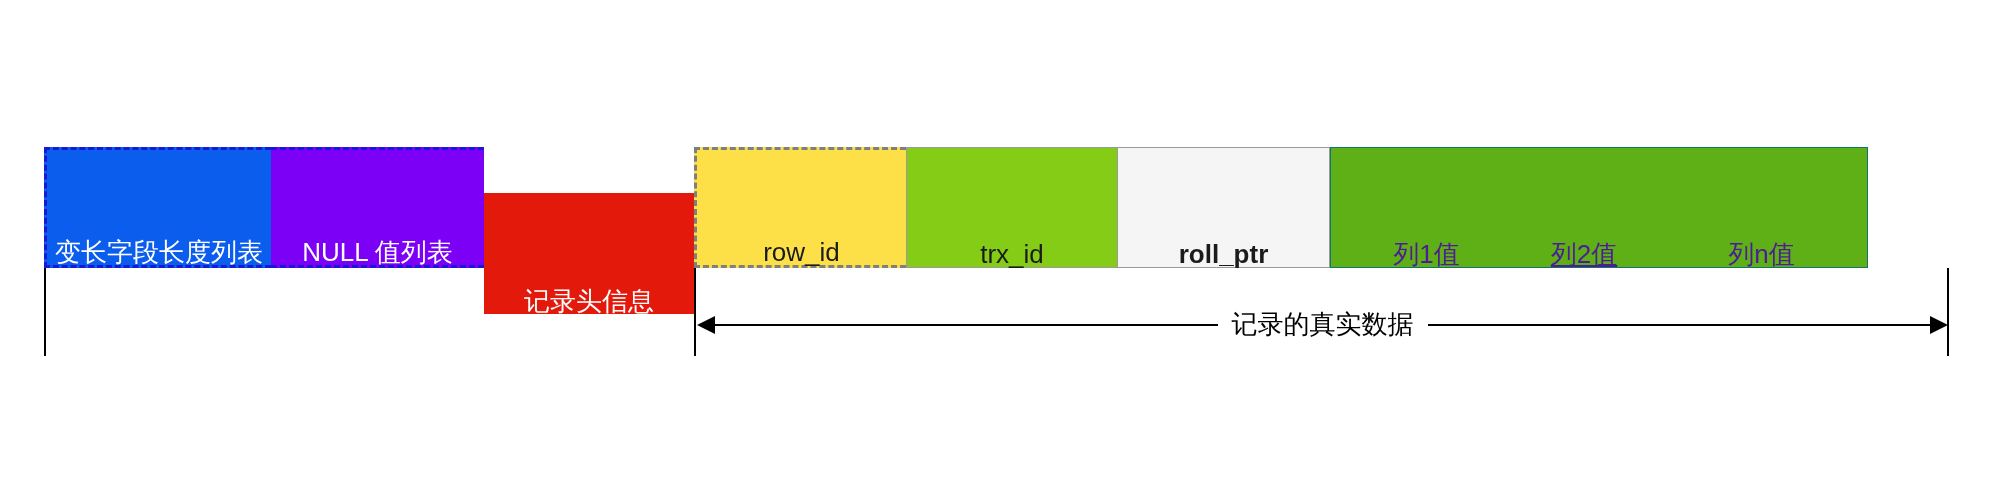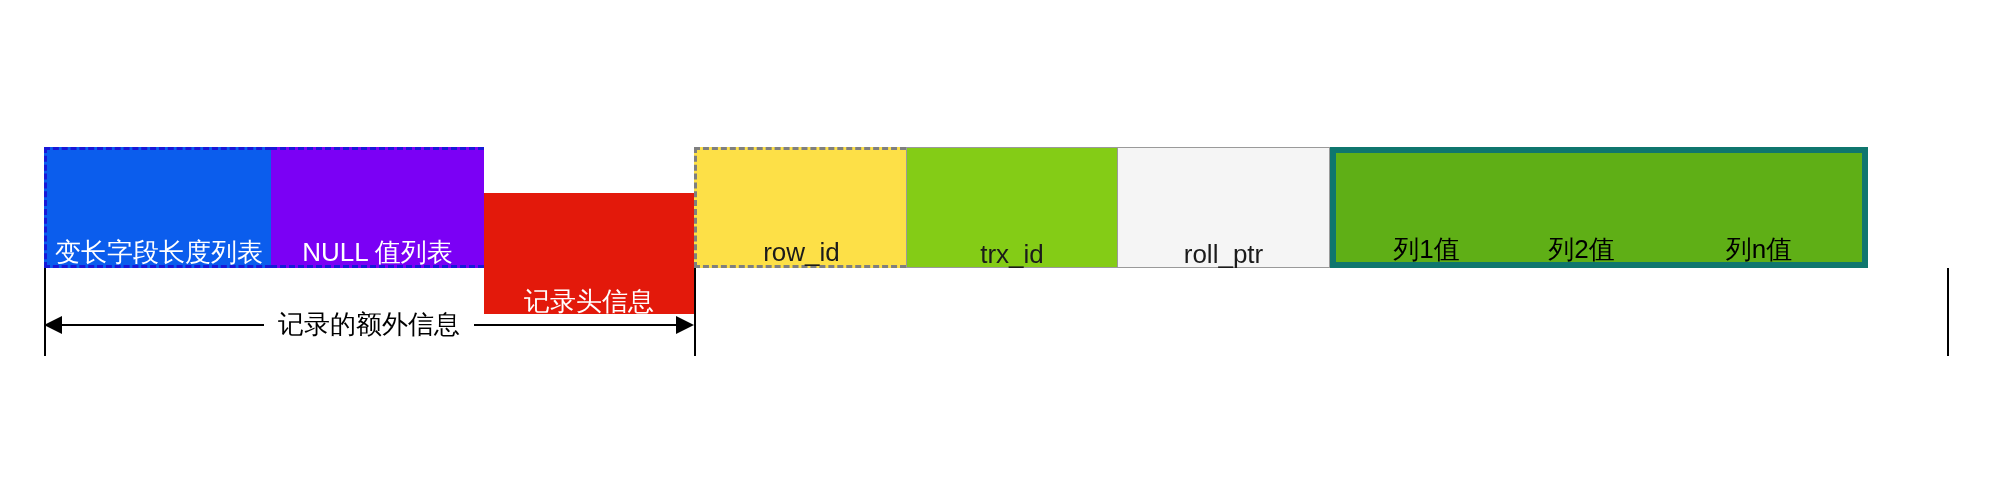--- a/index.html
+++ b/index.html
@@ -25,22 +25,22 @@
   .c-varlen{background:#0b5ded;color:#ffffff;
     border:3px dashed #1818d8;border-right:none;}
   .c-nulls{background:#7b00f5;color:#ffffff;
     border:3px dashed #1818d8;border-left:none;border-right:none;}
   .c-header{background:#e3190b;color:#ffffff;border:0;}
 
   
   .c-rowid{background:#fde047;color:#1b1b1b;
     border:3px dashed #7f7f7f;border-right:none;}
   .c-trxid{background:#84cc16;color:#1b1b1b;border:1px solid #9a9a9a;}
-  .c-rollptr{background:#f5f5f5;color:#1b1b1b;border:1px solid #9a9a9a;border-left:none;}
-  .c-col{background:#5faf16;color:#000000;border:6px solid #0f766e;}
+  .c-rollptr{background:#f5f5f5;color:#1b1b1b;border:1px solid #9a9a9a;border-left:none;font-weight:bold;}
+  .c-col{background:#5faf16;color:#4c1d95;border:1px solid #0f766e;}
   .c-col + .c-col{border-left:none;}
 
   
   .tick{position:absolute;width:2px;background:#000000;top:268px;height:88px;}
 
   
   .dim{position:absolute;height:26px;top:312px;
        display:flex;align-items:center;}
   .dim .txt{flex:0 0 auto;padding:0 14px;font-size:26px;color:#000;
             white-space:nowrap;line-height:1;transform:translateY(-1px);}
@@ -78,36 +78,36 @@
     </div>
 
     <div class="cell c-rollptr" style="left:1074px;width:212px;">
       <span class="lbl">roll_ptr</span>
     </div>
 
     <div class="cell c-col" style="left:1286px;width:193px;">
       <span class="lbl">列1值</span>
     </div>
 
-    <div class="cell c-col" style="left:1434px;width:213px;">
+    <div class="cell c-col" style="left:1434px;width:213px;text-decoration:underline;">
       <span class="lbl">列2值</span>
     </div>
 
     <div class="cell c-col" style="left:1612px;width:212px;">
       <span class="lbl">列n值</span>
     </div>
 
   </div>
 
   <div class="tick" style="left:44px;"></div>
   <div class="tick" style="left:694px;"></div>
   <div class="tick" style="left:1947px;"></div>
 
-  <div class="dim" style="left:44px;width:650px;">
+
+  <div class="dim" style="left:697px;width:1251px;">
     <span class="arrowL"></span>
     <span class="seg"></span>
-    <span class="txt">记录的额外信息</span>
+    <span class="txt">记录的真实数据</span>
     <span class="seg"></span>
     <span class="arrowR"></span>
   </div>
 
-
 </div>
 
 </body></html>

